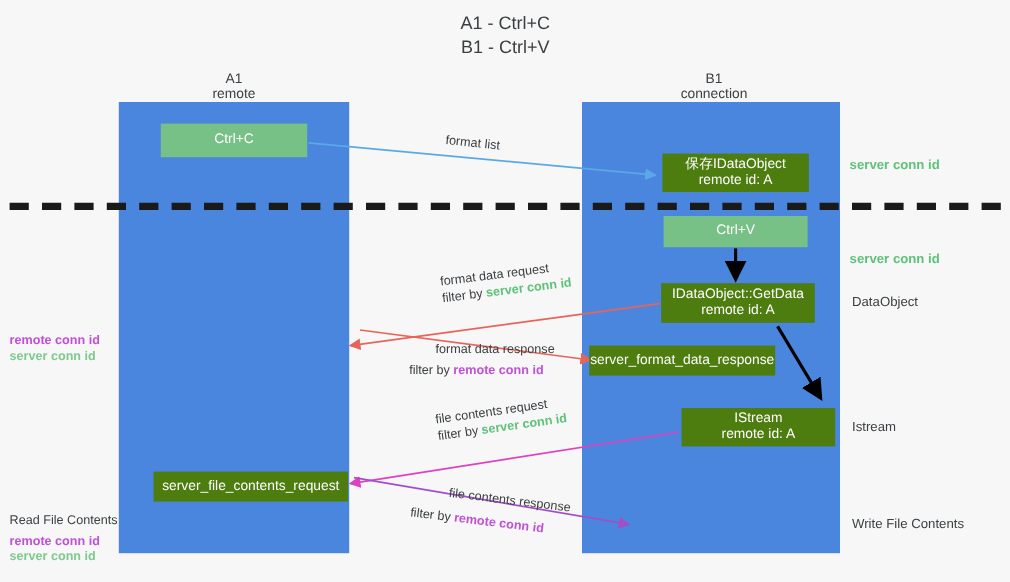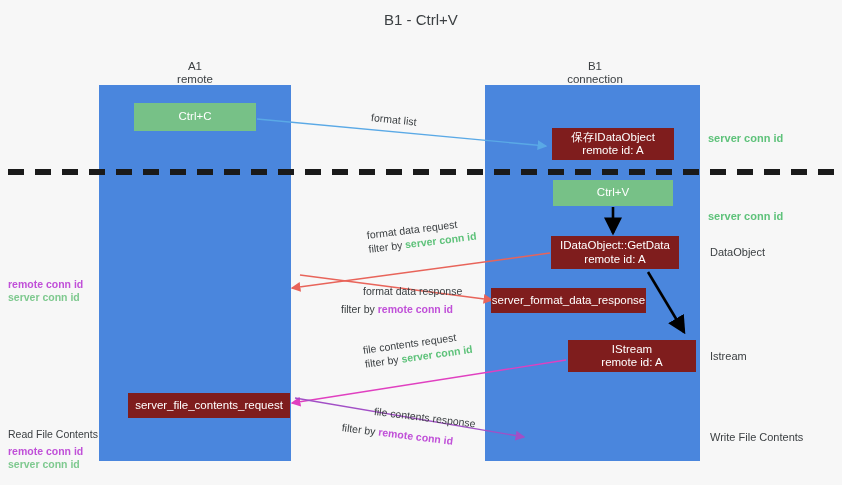--- a/index.html
+++ b/index.html
@@ -40,21 +40,21 @@
   
   .box {
     display: flex; flex-direction: column;
     align-items: center; justify-content: center;
     color: #ffffff;
     font-size: 11.5px;
     line-height: 13.5px;
     text-align: center;
     padding: 12px 4px;
   }
-  .box.orange { background: #7f1d1d; }
+  .box.orange { background: #4d7c0f; }
   .box.green  { background: #77c187; }
   .box .l2 { display: block; }
 
   
   .lbl {
     font-size: 10.5px;
     color: #3c4043;
     white-space: nowrap;
     line-height: 14px;
   }
@@ -84,20 +84,21 @@
     width: 842px; height: 485px;
     pointer-events: none;
   }
 </style>
 </head>
 <body>
 
 <div id="stage">
 
   <div class="abs title">
+    <div>A1 - Ctrl+C</div>
     <div>B1 - Ctrl+V</div>
   </div>
 
   <div class="abs col-head" style="left:120px; top:60px; width:150px;">
     <span>A1</span>
     <span class="sub">remote</span>
   </div>
   <div class="abs col-head" style="left:520px; top:60px; width:150px;">
     <span>B1</span>
     <span class="sub">connection</span>

